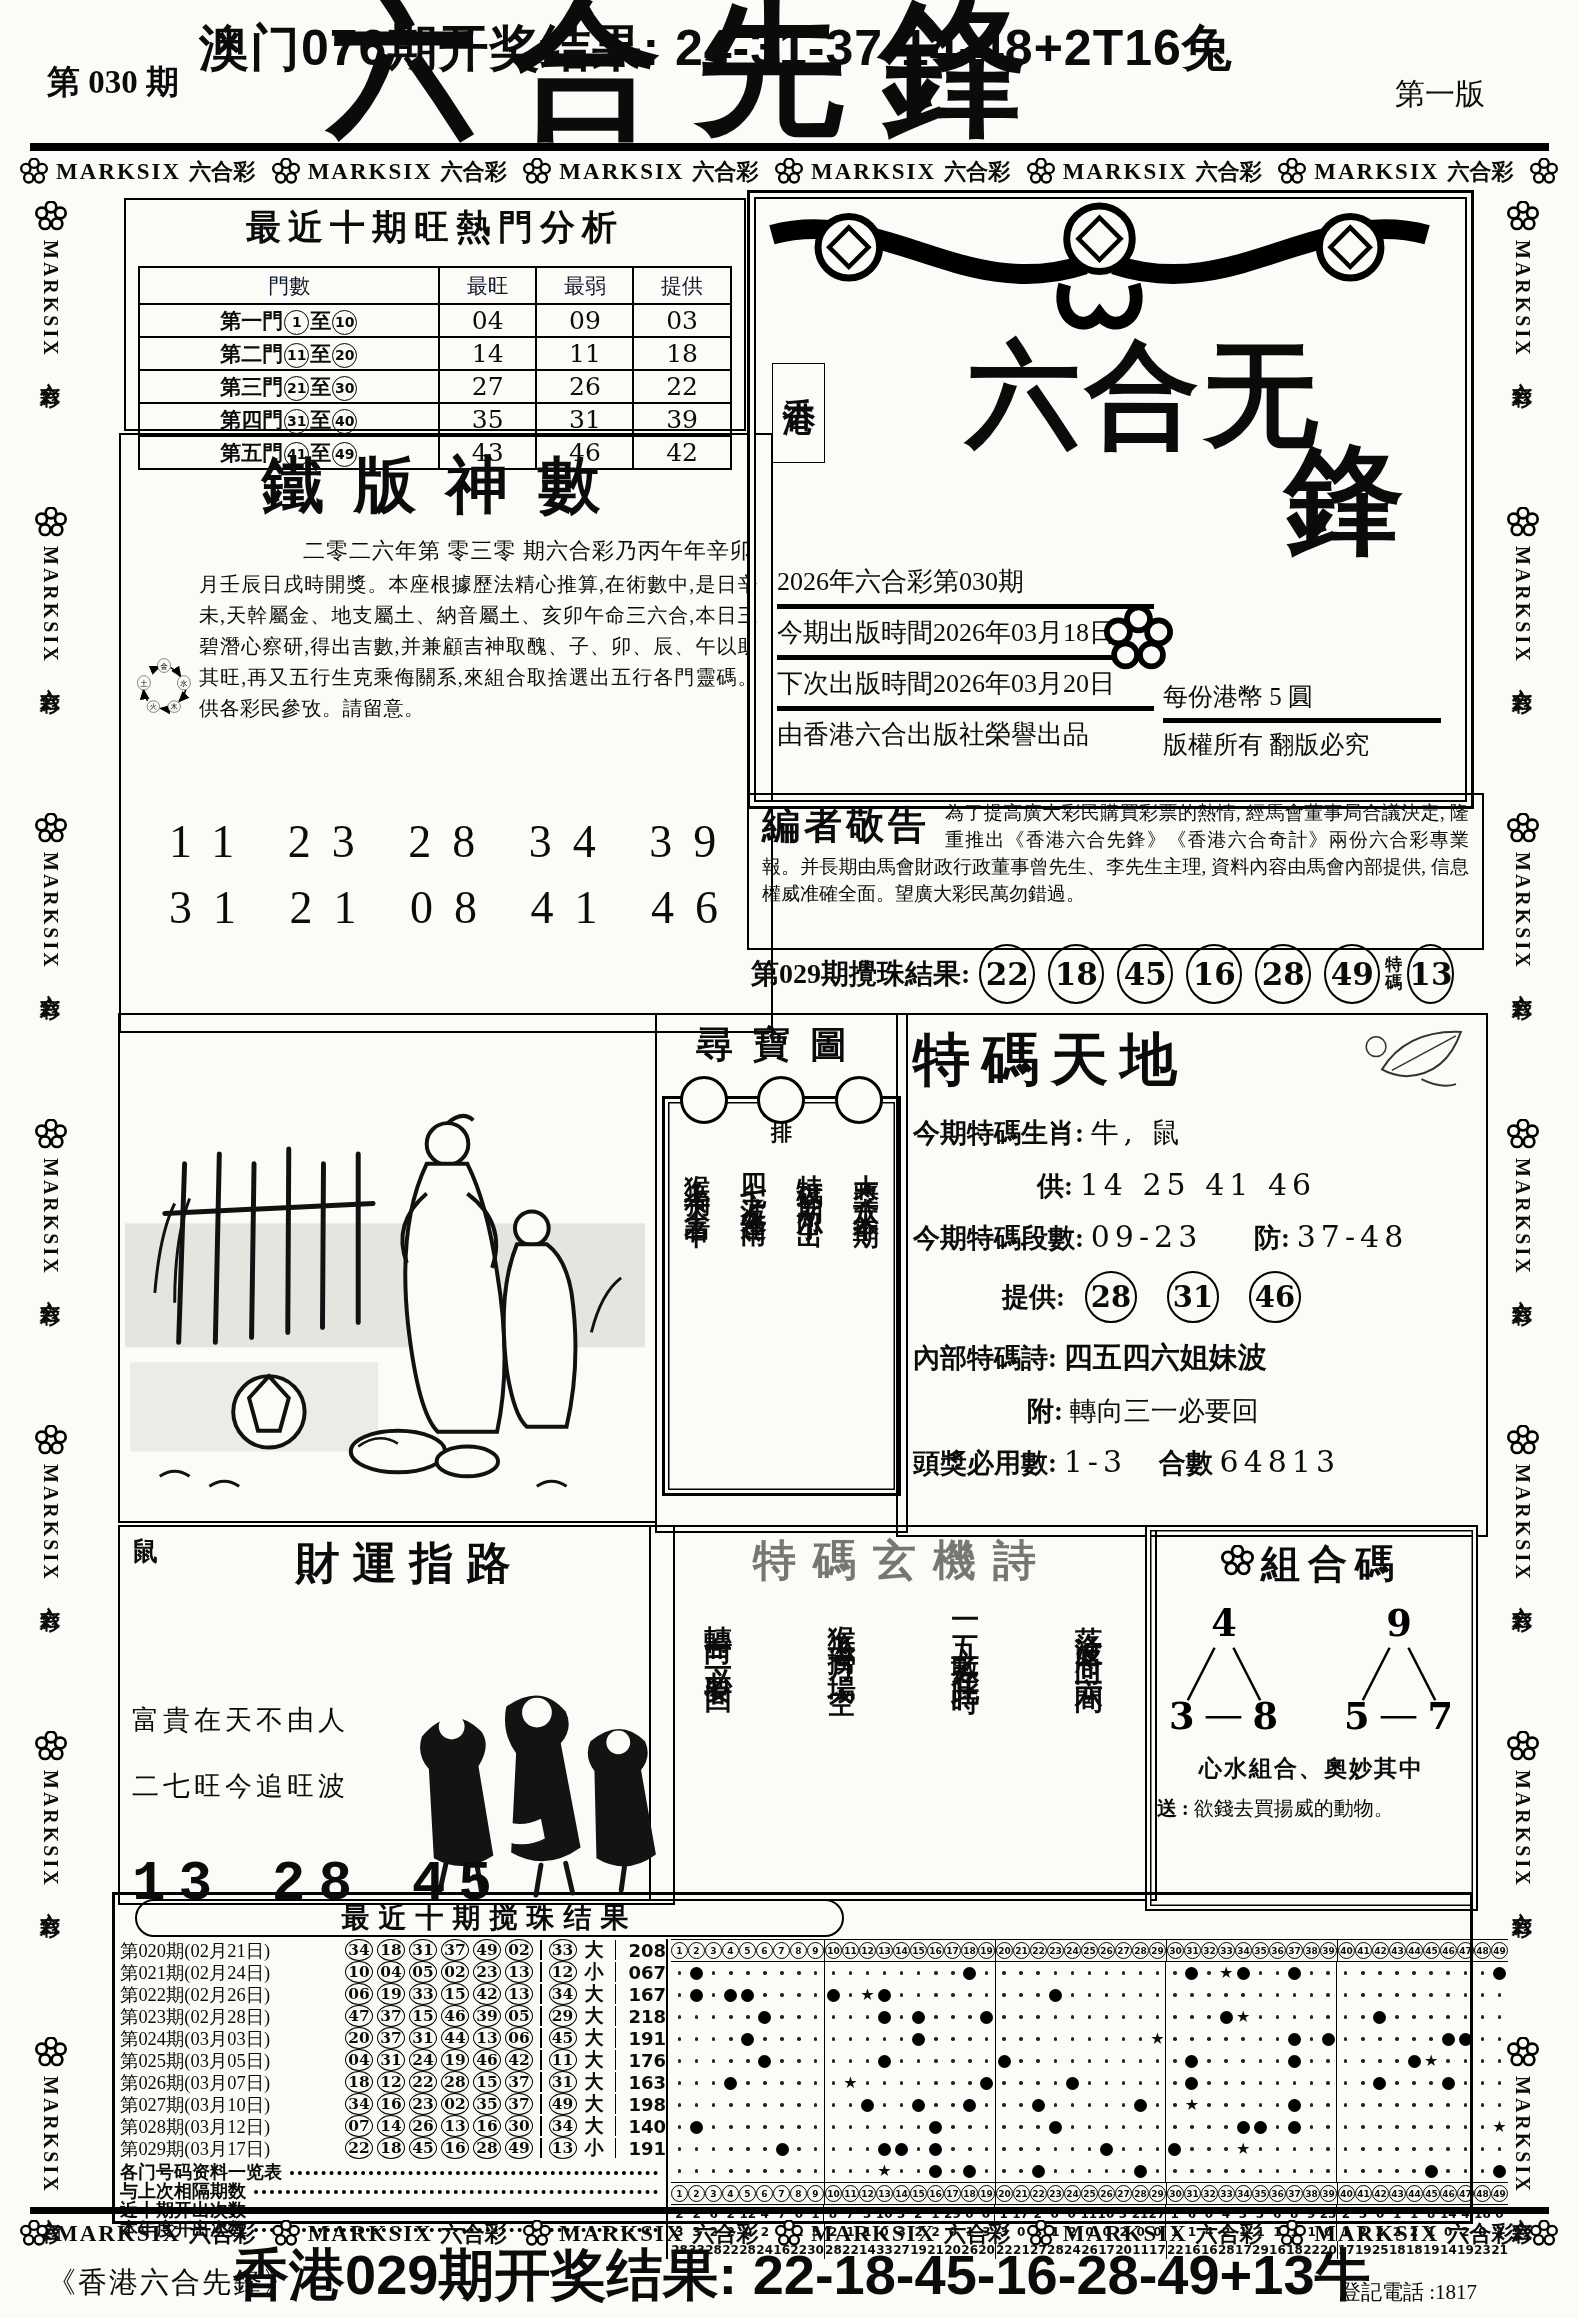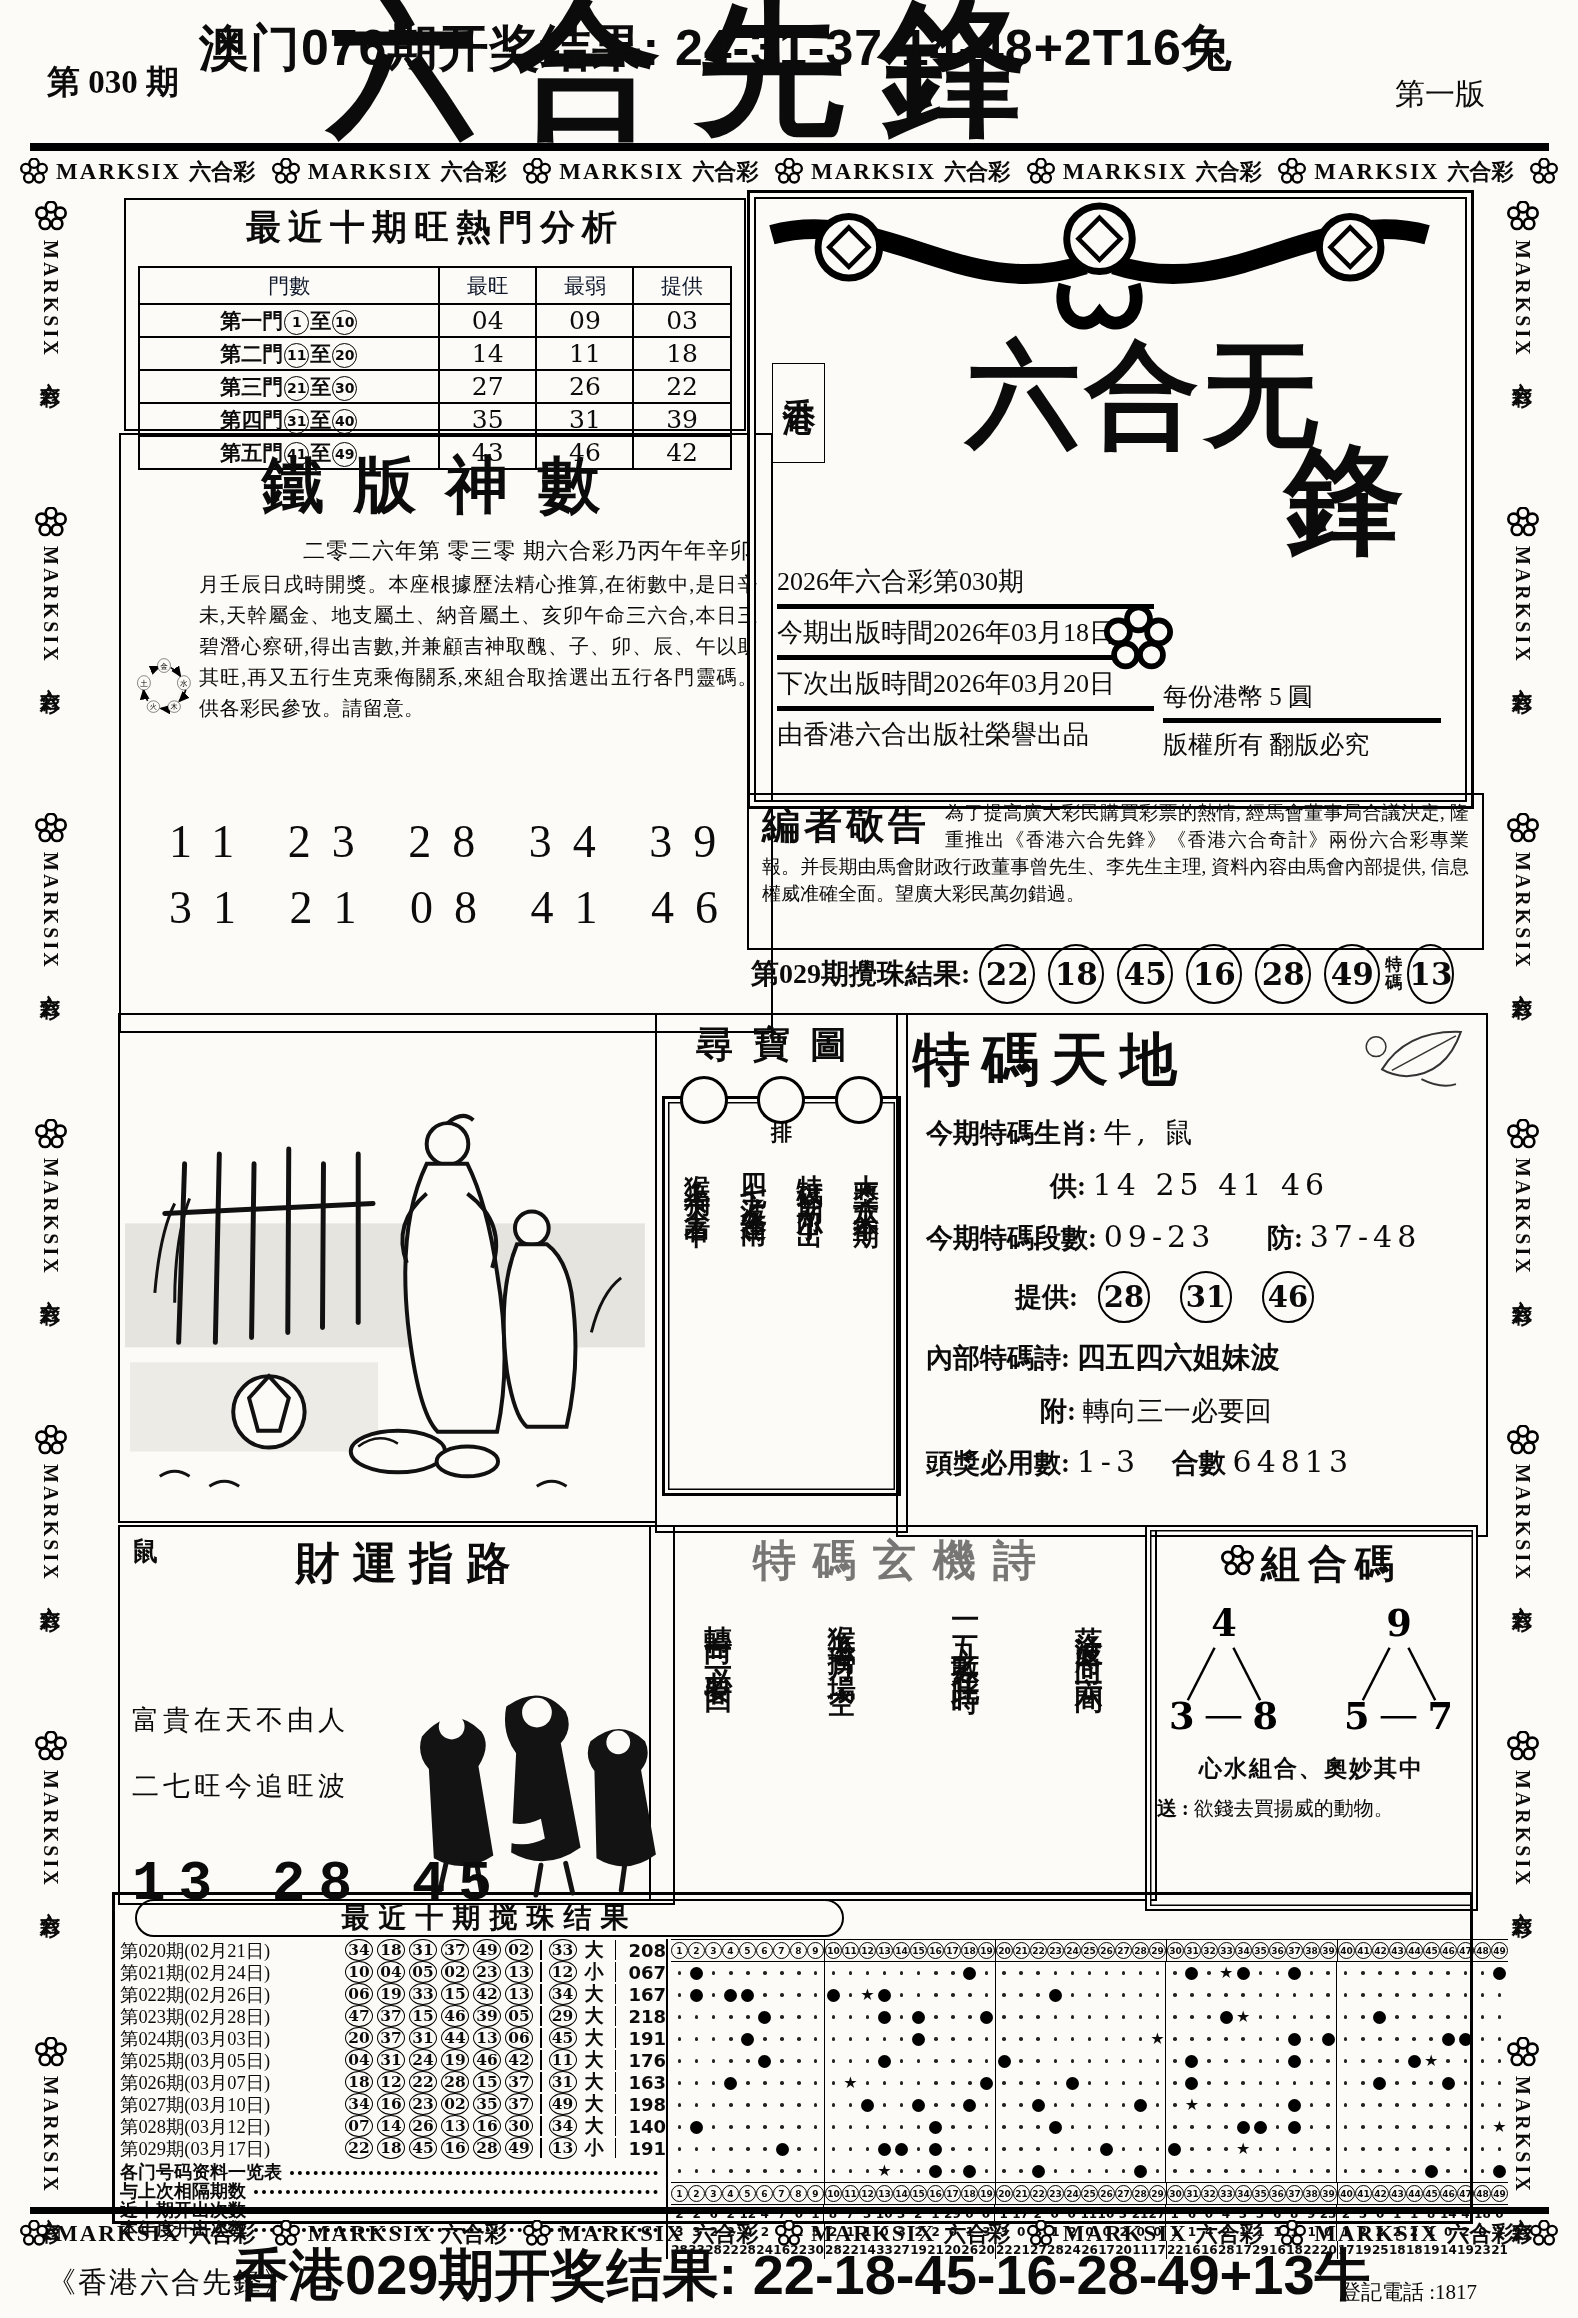--- a/index.html
+++ b/index.html
@@ -87,21 +87,21 @@
   #rings{position:absolute;top:-23px;left:0;width:100%;display:flex;justify-content:space-around;}
   #rings span{width:42px;height:42px;border:3px solid #000;border-radius:50%;background:#fcfbf7;display:block;}
   #treasure-corner{text-align:center;font-size:21px;font-weight:700;}
   #treasure-poem{display:flex;flex-direction:row-reverse;justify-content:space-around;height:337px;
                  padding:7px 4px 0;}
   .vcol{writing-mode:vertical-rl;text-orientation:upright;font-size:26px;font-weight:700;
         letter-spacing:8px;font-family:"Liberation Serif",serif;}
   #special-box{left:896px;top:1013px;width:558px;height:506px;border:2.5px solid #000;padding:7px 15px;}
   #special-title{font-size:57px;font-weight:700;letter-spacing:12px;font-family:"DejaVu Serif",serif;}
   .sz-line{font-size:27px;margin-top:15px;white-space:nowrap;}
-  .sz-line b{font-weight:700;margin-left:13px;}
+  .sz-line b{font-weight:700;}
   .sz-line .num{font-family:"DejaVu Serif",serif;font-size:30px;letter-spacing:5px;}
   #offer-circles{display:inline-flex;gap:30px;vertical-align:middle;margin-left:20px;}
   #offer-circles .oval{width:48px;height:48px;font-size:29px;border-width:2.5px;}
   #leaf{position:absolute;right:15px;top:10px;}
   
   #wealth-box{left:118px;top:1525px;width:529px;height:362px;border:2.5px solid #000;padding:7px 12px;}
   #wealth-zodiac{font-size:26px;font-weight:700;float:left;}
   #wealth-title{font-size:44px;font-weight:700;text-align:center;letter-spacing:13px;
                 font-family:"DejaVu Serif",serif;}
   .wealth-line{font-size:27px;margin-top:30px;letter-spacing:4px;position:relative;z-index:2;}

